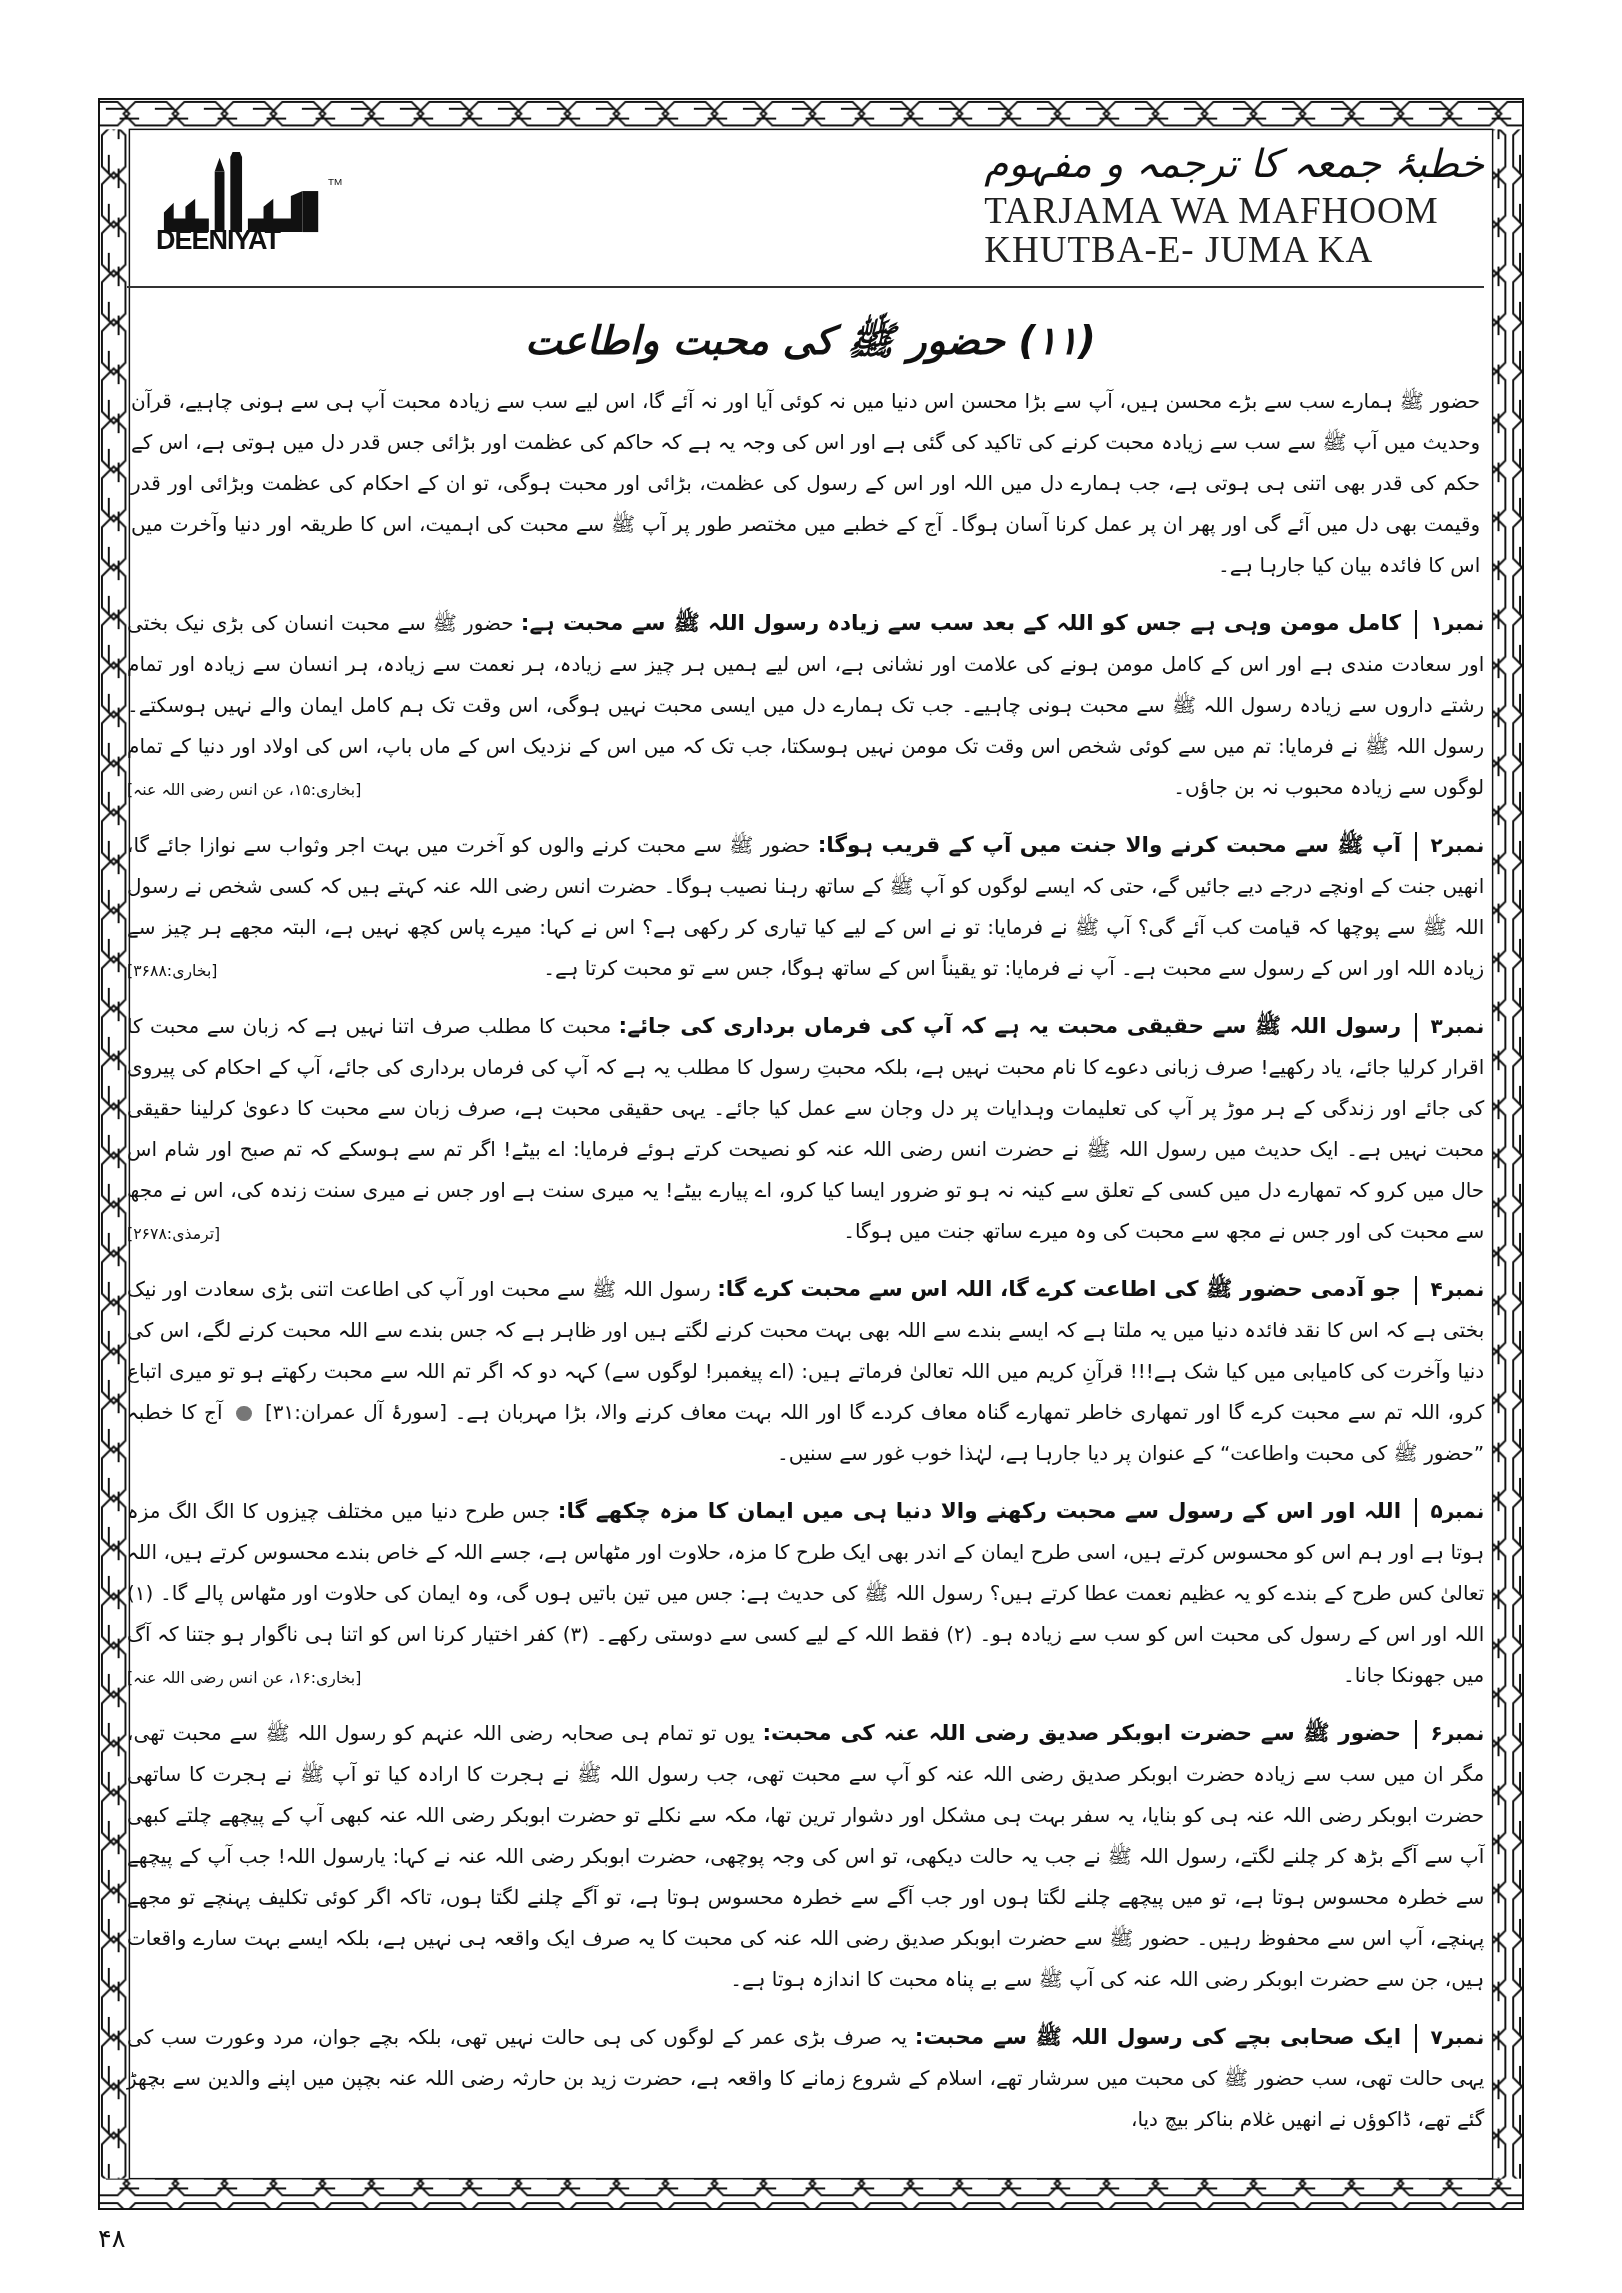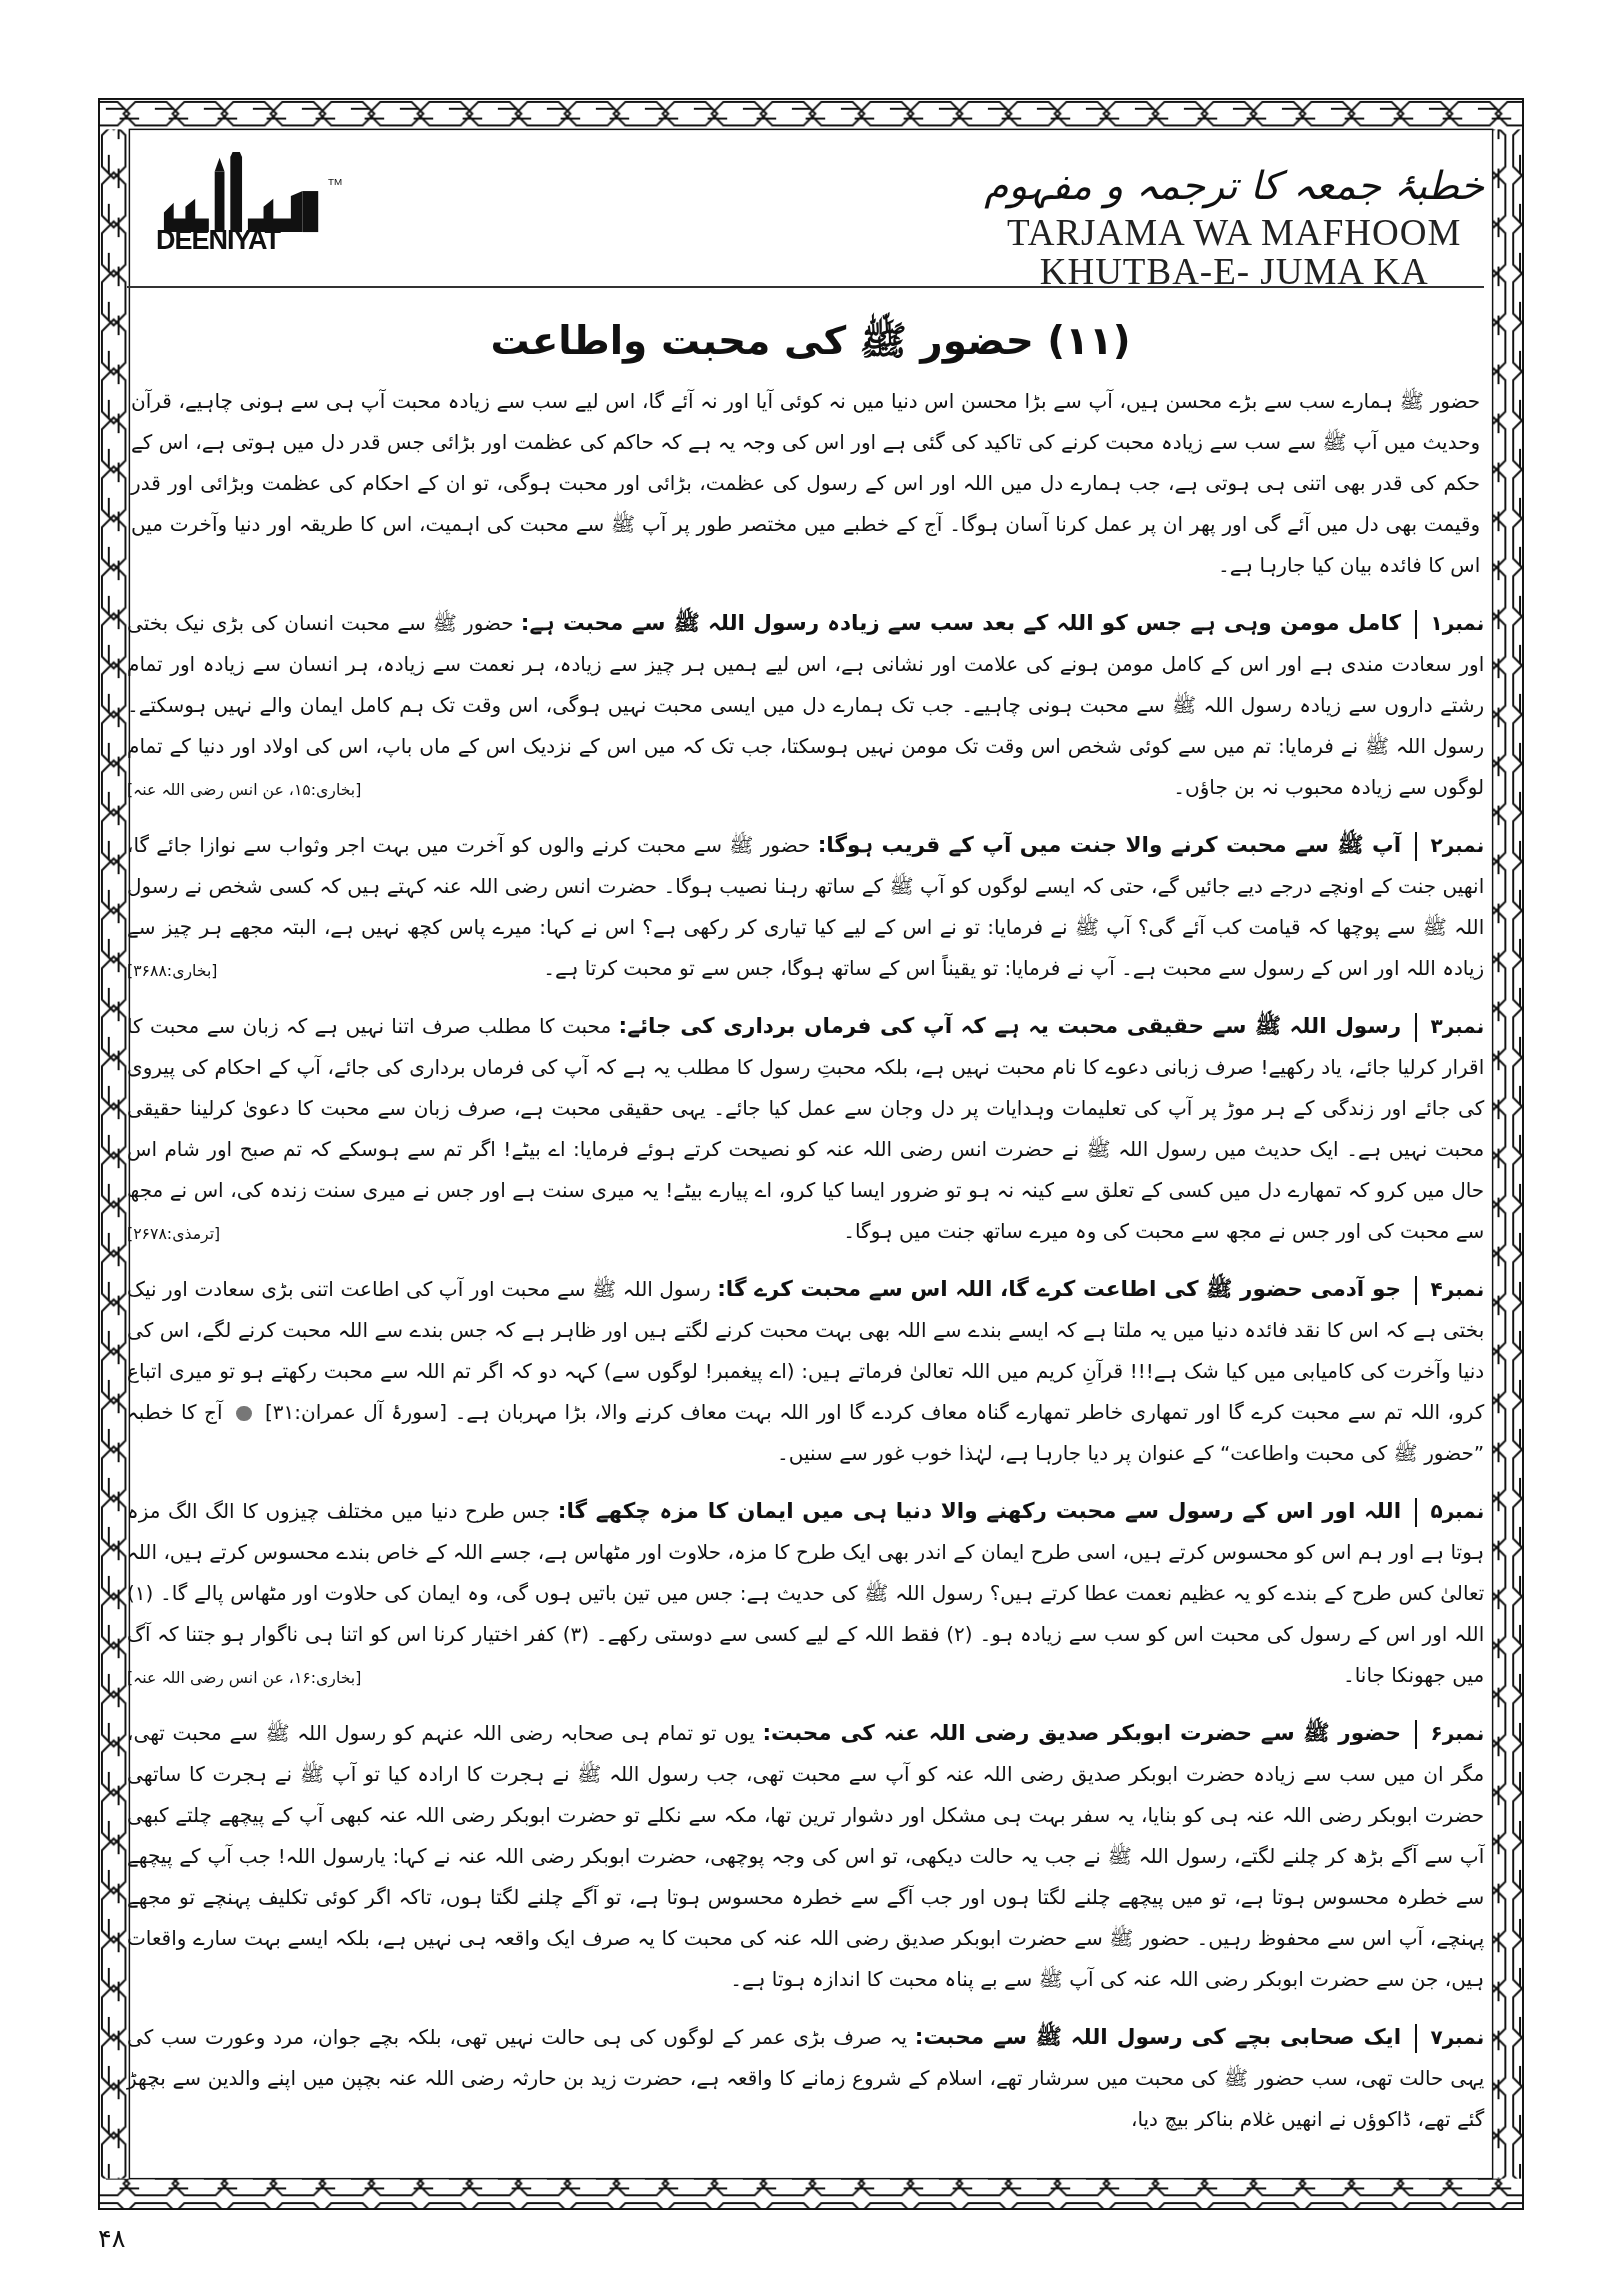--- a/index.html
+++ b/index.html
@@ -12,28 +12,28 @@
 
   .content { position: absolute; left: 127px; top: 127px; width: 1367px; height: 2058px; }
 
   
   .logo { position: absolute; left: 29px; top: 24.5px; width: 196px; height: 132px; }
   .logo-svg { position: absolute; left: 0; top: 0; }
   .logo-tm { position: absolute; left: 172px; top: 24.5px; font-size: 9.8px; font-family: "Liberation Sans", sans-serif; }
   .logo-text { position: absolute; left: 0; top: 65px; font-family: "Liberation Sans", sans-serif;
                font-weight: bold; font-size: 27px; letter-spacing: -1px; line-height: 47px; color: #111; }
 
-  .hdr-right { position: absolute; right: 9.8px; top: 31px; text-align: center; }
+  .hdr-right { position: absolute; right: 9.8px; top: 9px; text-align: left; }
   .hdr-urdu { font-family: "DejaVu Serif", serif; font-style: italic; font-size: 39px; line-height: 55px; direction: rtl; }
   .hdr-en { font-family: "Liberation Serif", serif; font-size: 37px; line-height: 39px; letter-spacing: 1px; color: #222; }
 
   .hdr-rule { position: absolute; left: 0; right: 9.8px; top: 159px; border-top: 2px solid #333; }
 
   .title { position: absolute; left: 0; right: 0; top: 184px; text-align: center; direction: rtl;
-           font-family: "DejaVu Sans", sans-serif; font-weight: bold; font-size: 39px; line-height: 59px; }
+           font-family: "DejaVu Sans", sans-serif; font-weight: bold; font-size: 39px; line-height: 59px; font-style: italic; }
 
   
   .body { position: absolute; left: 0; right: 9.8px; top: 250px; direction: rtl;
           font-family: "DejaVu Sans", sans-serif; font-size: 20px; line-height: 41px; text-align: justify; }
   .para { margin: 4px; }
   .section { margin-top: 16px; position: relative; }
   .sec-head { font-weight: bold; font-size: 21.6px; }
   .sec-num { font-weight: bold; }
   .sec-bar { display: inline-block; margin: 0 13.7px; border-left: 2px solid #111; height: 29px; vertical-align: middle; }
   .ref { float: left; font-size: 15.7px; direction: rtl; padding-top: 2px; }

